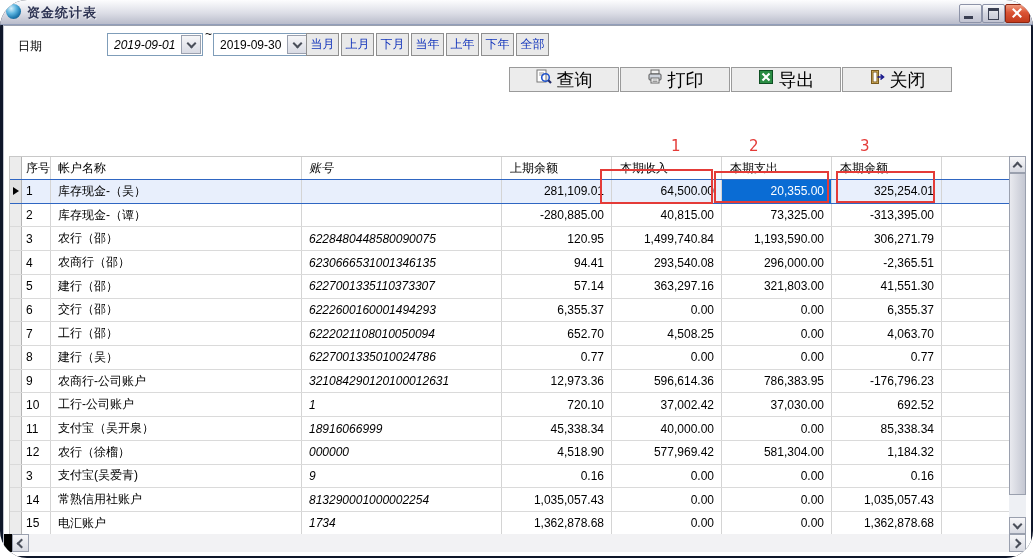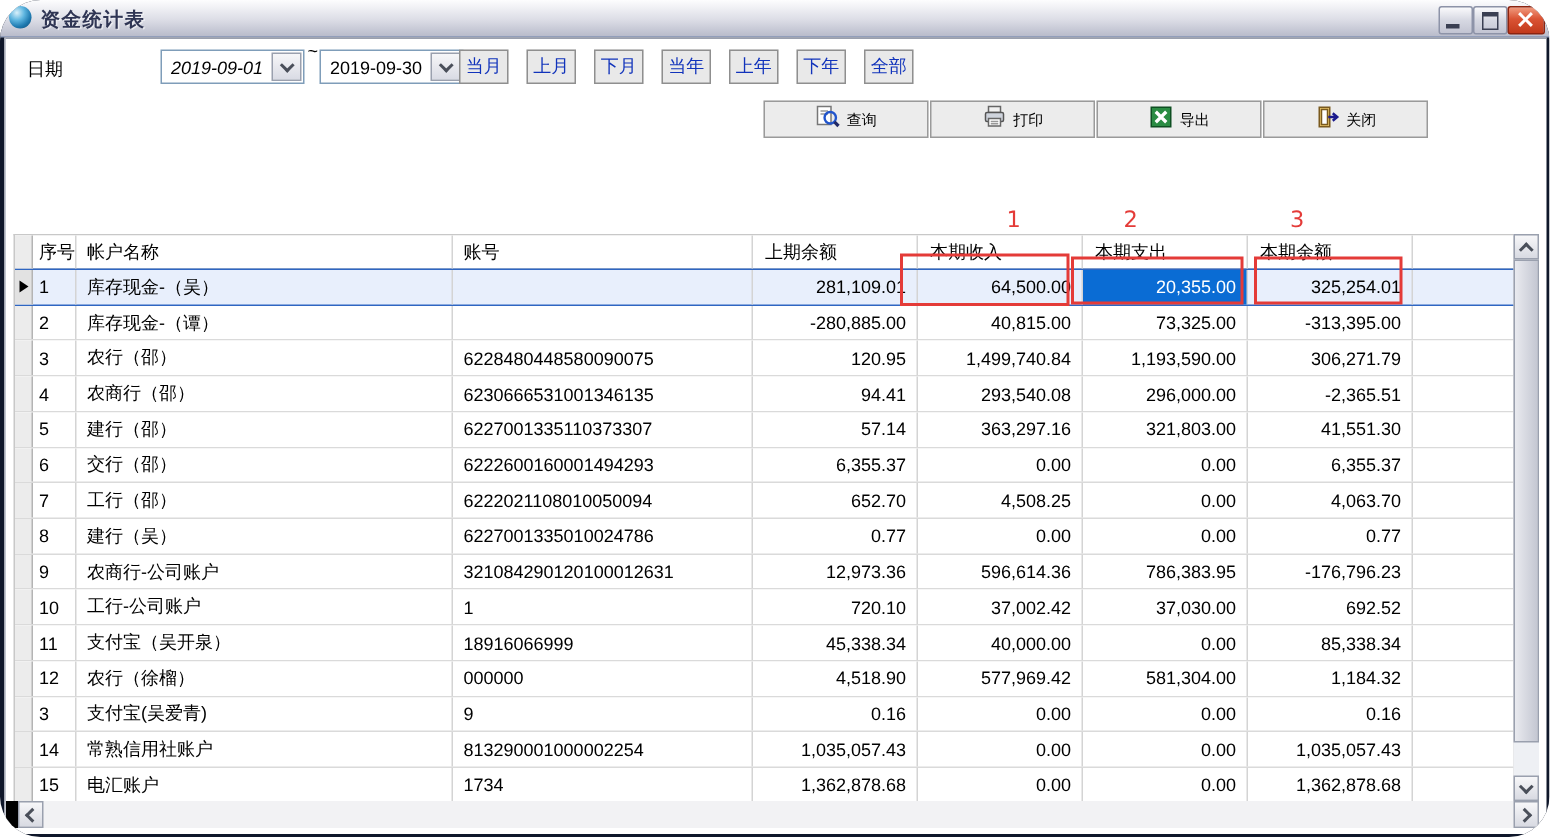--- a/index.html
+++ b/index.html
@@ -23,44 +23,44 @@
   
   .content{position:absolute;left:3px;top:25px;width:1027px;height:530px;background:#fff;
     border-top:1px solid #9aa0ae;border-left:1px solid #c2c6d0;}
   .date-label{position:absolute;left:14px;top:12px;}
   .combo{position:absolute;top:7px;width:96px;height:23px;background:#fff;border:1px solid #7f9db9;box-sizing:border-box;}
   .combo .val{position:absolute;left:6px;top:4px;}
   .combo .drop{position:absolute;right:1px;top:1px;bottom:1px;width:18px;border:1px solid #9aa0ae;
     background:linear-gradient(#f6f6f8,#d9dbe4);display:flex;align-items:center;justify-content:center;cursor:pointer;}
   .combo1{left:103px;font-style:italic;} .combo2{left:209px;}
   .tilde{position:absolute;left:201px;top:1px;font-size:12px;}
-  .range-buttons{position:absolute;left:302px;top:7px;display:flex;gap:12px;}
+  .range-buttons{position:absolute;left:302px;top:7px;display:flex;gap:2px;}
   .range-btn{width:33px;height:23px;box-sizing:border-box;border:1px solid #8f8f8f;background:#e9e9e9;
     color:#1133bb;display:flex;align-items:center;justify-content:center;cursor:pointer;}
   .toolbar{position:absolute;left:505px;top:41px;display:flex;gap:1px;}
   .tb-btn{width:110px;height:25px;box-sizing:border-box;border:1px solid #9a9a9a;background:#ececec;
-    display:flex;align-items:center;justify-content:center;gap:5px;cursor:pointer;font-size:10px;}
+    display:flex;align-items:center;justify-content:center;gap:5px;cursor:pointer;font-size:18px;}
   .tb-btn svg{width:16px;height:16px;}
   
   .ann-num{position:absolute;color:#e43b38;font-size:15px;font-family:"DejaVu Sans",sans-serif;}
   .ann-box{position:absolute;border:2px solid #e43b38;box-sizing:border-box;pointer-events:none;}
   .box1{left:600px;top:169px;width:113px;height:35px;}
   .box2{left:714px;top:171px;width:115px;height:32px;}
   .box3{left:836px;top:171px;width:99px;height:32px;}
   
   .grid{position:absolute;left:5px;top:130px;width:1000px;border-top:1px solid #c8c8c8;border-left:1px solid #c8c8c8;}
   .hdr{display:flex;height:22px;background:#fff;border-bottom:1px solid #5f5f5f;text-align:center;}
   .hdr .cell{display:flex;align-items:center;}
   .row{display:flex;height:23.73px;border-bottom:1px solid #dadada;background:#fff;box-sizing:border-box;}
   .cell{box-sizing:border-box;border-right:1px solid #d4d4d4;overflow:hidden;white-space:nowrap;
     display:flex;align-items:center;padding:0 4px;}
   .c-sel{width:12px;background:#ececec;border-right:1px solid #b4b4b4;padding:0;justify-content:center;}
   .c-seq{width:29px;}
   .c-name{width:251px;padding-left:7px;}
-  .c-acct{width:200px;padding-left:7px;}
+  .c-acct{width:200px;padding-left:7px;font-style:italic;}
   .c-prev,.c-inc,.c-exp,.c-bal{width:110px;}
   .c-tail{width:68px;border-right:1px solid #c8c8c8;}
   .num{justify-content:flex-end;padding-right:7px;}
   .hdr .num{justify-content:flex-start;padding-left:8px;}
   .row.current{background:#e8effc;border-top:1px solid #2f66c2;border-bottom:1px solid #2f66c2;height:24.73px;margin-top:-1px;}
   .row.current .c-sel{background:#e2e2e2;}
   .selcell{background:#0a6cd4;color:#fff;}
   .row-arrow{width:0;height:0;border-left:6px solid #000;border-top:4px solid transparent;border-bottom:4px solid transparent;}
   
   .chev{display:inline-block;width:5px;height:5px;border-right:2px solid #4a4f5a;border-bottom:2px solid #4a4f5a;}

